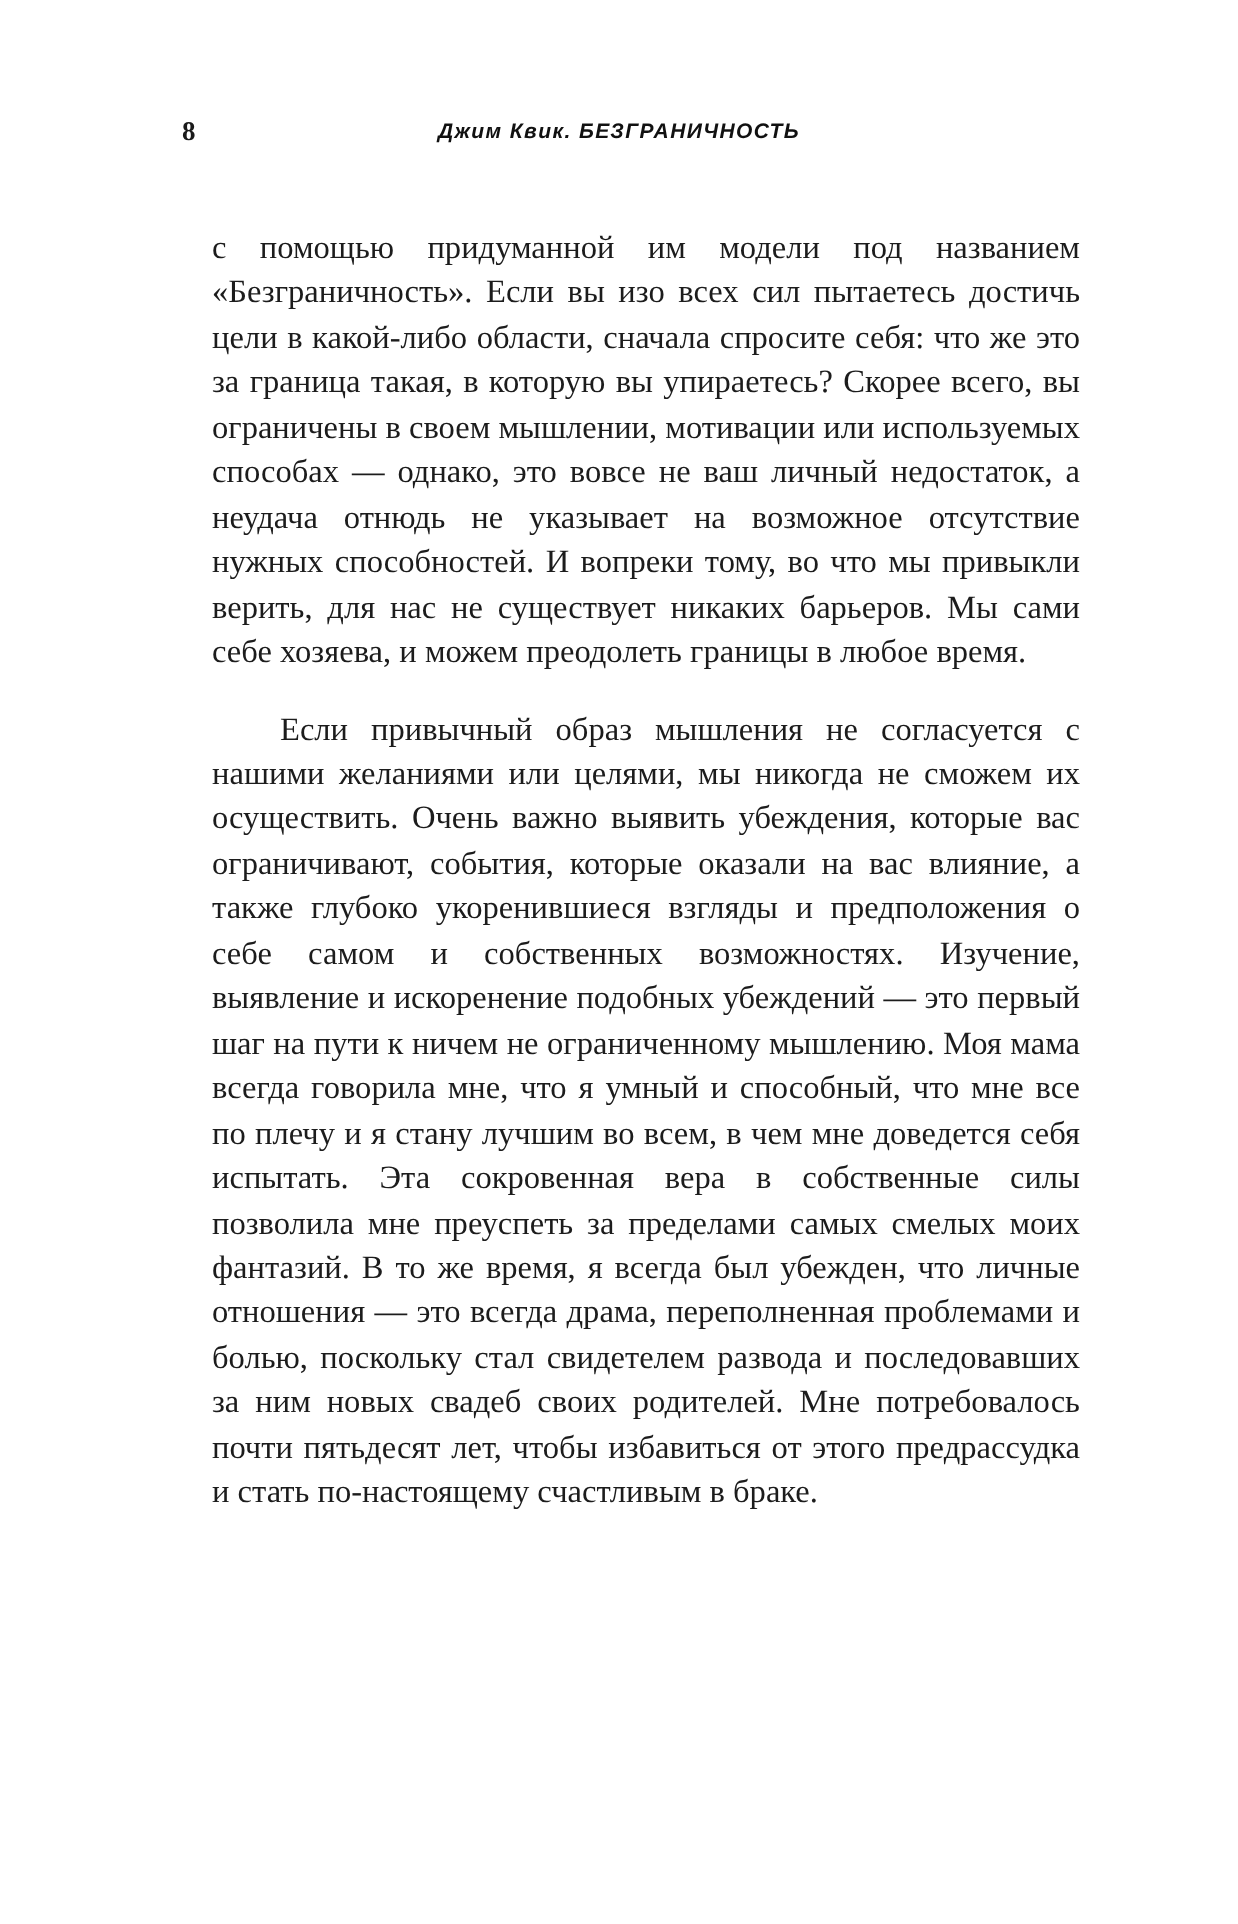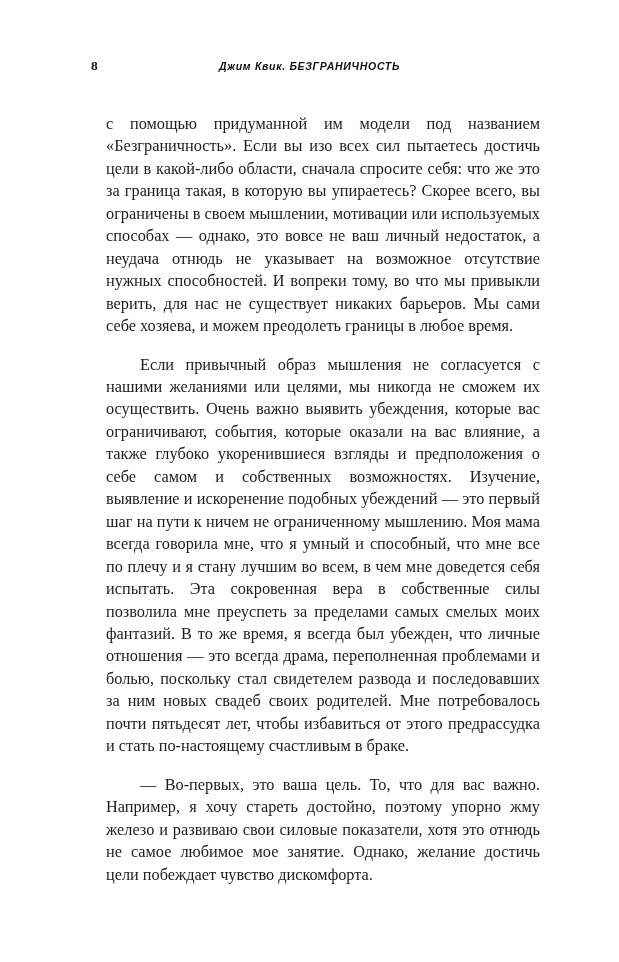--- a/index.html
+++ b/index.html
@@ -70,15 +70,14 @@
 <body>
 
 <div class="page">
   <header class="page-header">
     <span class="page-number">8</span>
     <span class="running-title">Джим Квик. БЕЗГРАНИЧНОСТЬ</span>
   </header>
   <main class="body-text" id="paragraphs">
       <p class="">с помощью придуманной им модели под названием «Безграничность». Если вы изо всех сил пытаетесь достичь цели в какой-либо области, сначала спросите себя: что же это за граница такая, в которую вы упираетесь? Скорее всего, вы ограничены в своем мышлении, мотивации или используемых способах — однако, это вовсе не ваш личный недостаток, а неудача отнюдь не указывает на возможное отсутствие нужных способностей. И вопреки тому, во что мы привыкли верить, для нас не существует никаких барьеров. Мы сами себе хозяева, и можем преодолеть границы в любое время.</p>
       <p class="indent">Если привычный образ мышления не согласуется с нашими желаниями или целями, мы никогда не сможем их осуществить. Очень важно выявить убеждения, которые вас ограничивают, события, которые оказали на вас влияние, а также глубоко укоренившиеся взгляды и предположения о себе самом и собственных возможностях. Изучение, выявление и искоренение подобных убеждений — это первый шаг на пути к ничем не ограниченному мышлению. Моя мама всегда говорила мне, что я умный и способный, что мне все по плечу и я стану лучшим во всем, в чем мне доведется себя испытать. Эта сокровенная вера в собственные силы позволила мне преуспеть за пределами самых смелых моих фантазий. В то же время, я всегда был убежден, что личные отношения — это всегда драма, переполненная проблемами и болью, поскольку стал свидетелем развода и последовавших за ним новых свадеб своих родителей. Мне потребовалось почти пятьдесят лет, чтобы избавиться от этого предрассудка и стать по-настоящему счастливым в браке.</p>
-      <p class="indent">— Во-первых, это ваша цель. То, что для вас важно. Например, я хочу стареть достойно, поэтому упорно жму железо и развиваю свои силовые показатели, хотя это отнюдь не самое любимое мое занятие. Однако, желание достичь цели побеждает чувство дискомфорта.</p>
     </main>
 </div>
 
 </body></html>

